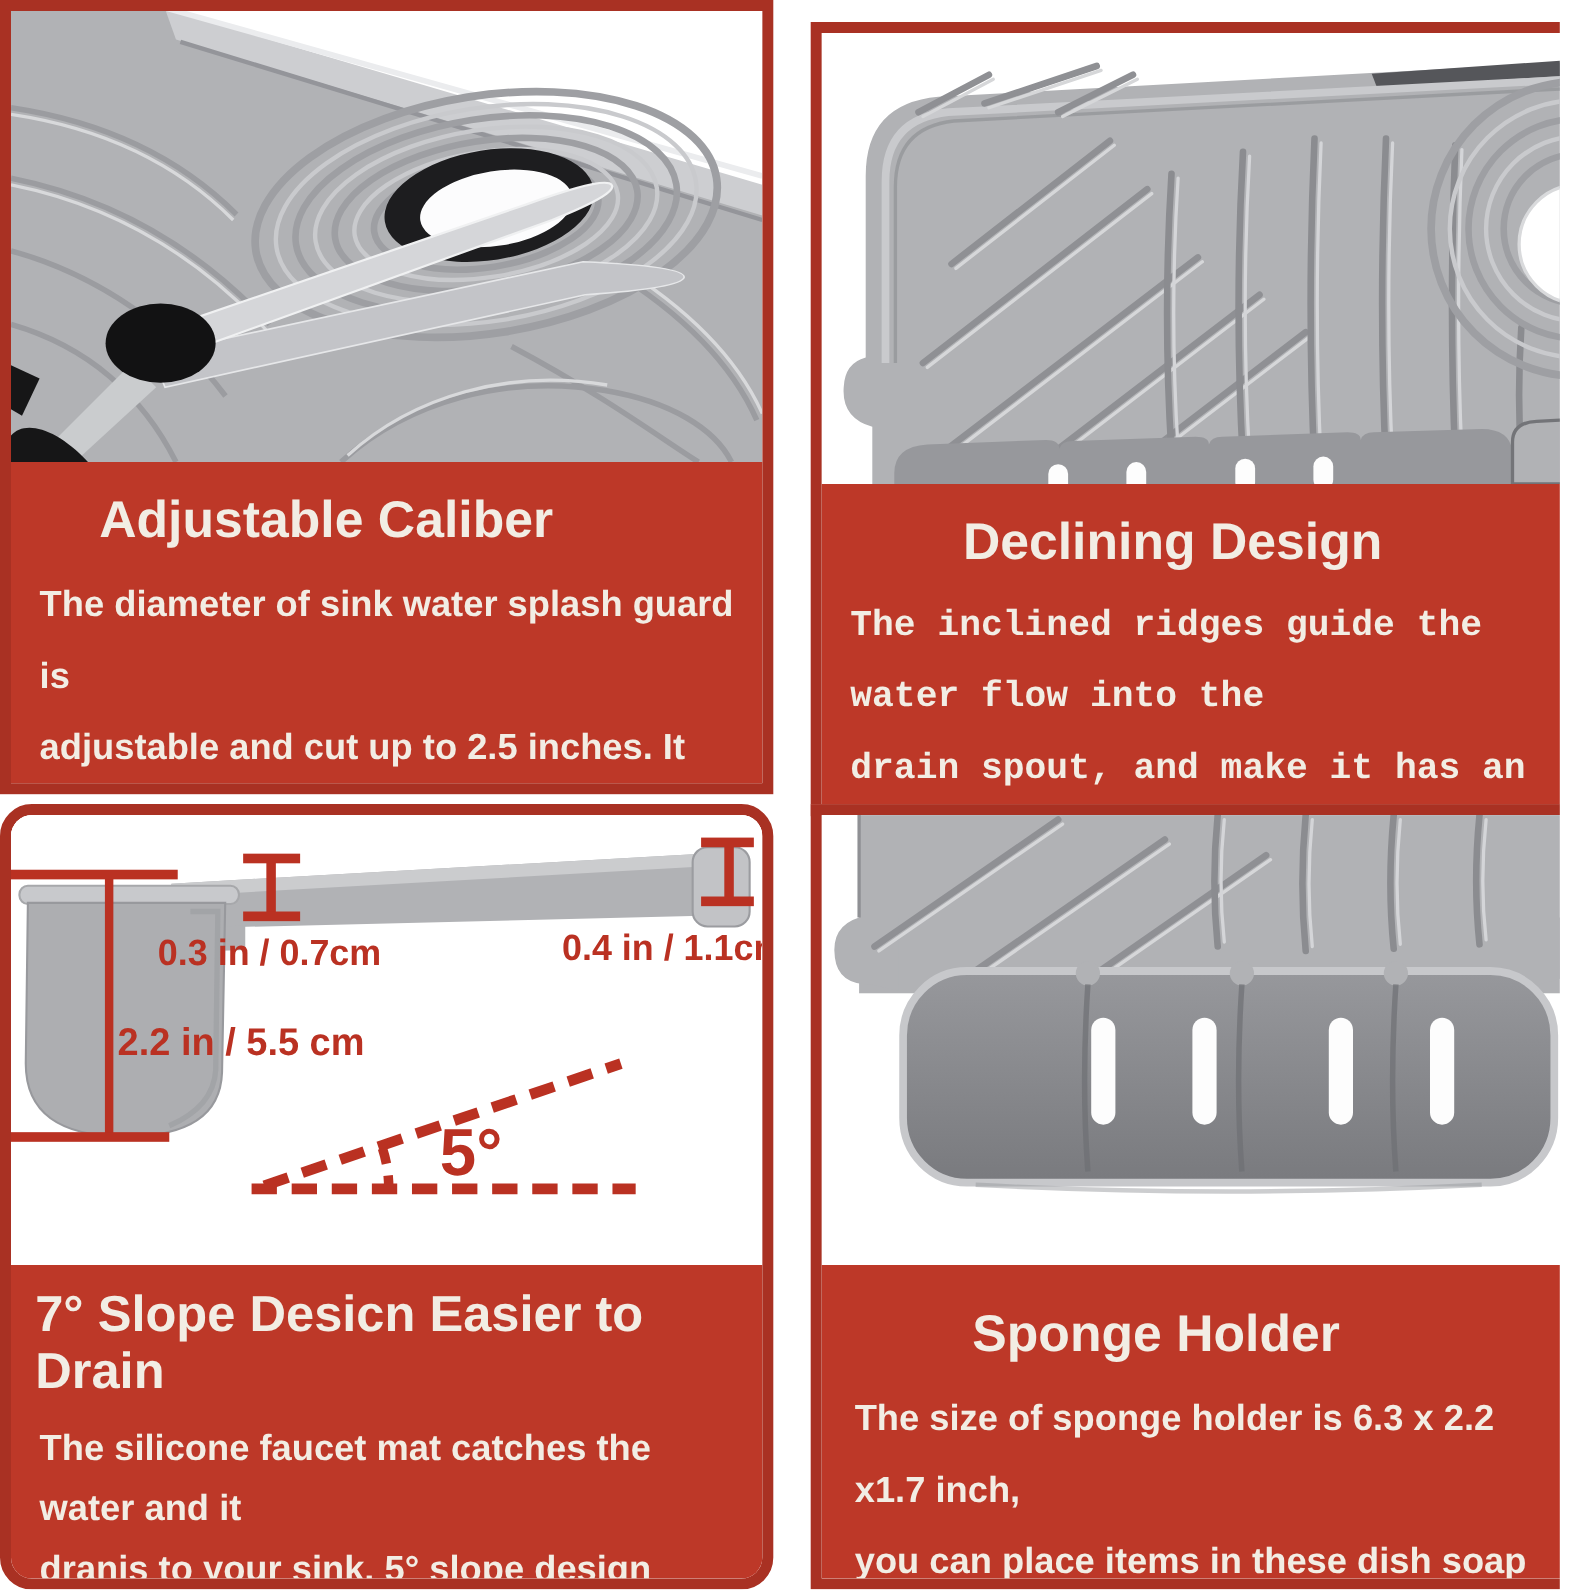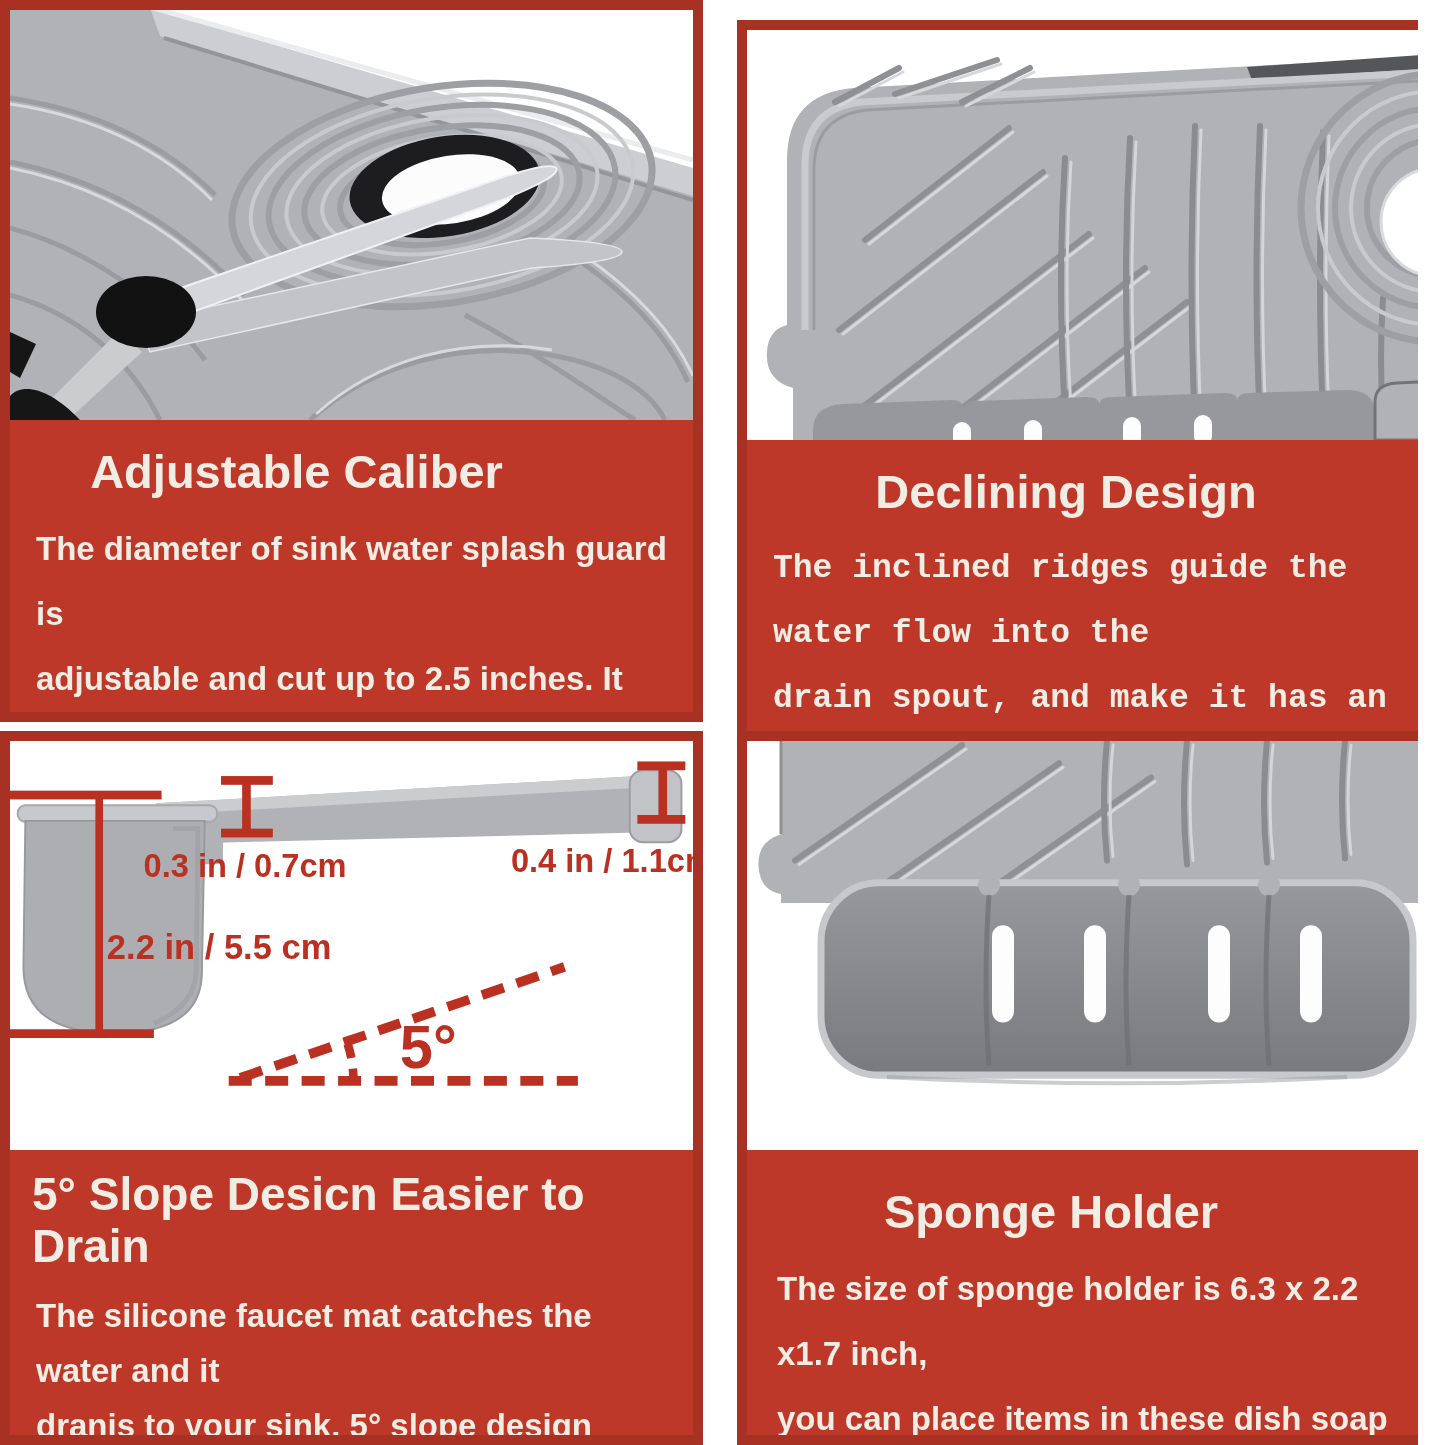--- a/index.html
+++ b/index.html
@@ -8,21 +8,21 @@
     --mat-mid:#9b9ca0; --mat-dark:#8f9094; --pocket-dark:#7b7c80;
     --pocket-mid:#97989c; --hole-black:#1d1d1f; --photo-bg:#ffffff;
   }
   html,body{margin:0;padding:0;background:#fff;}
   .canvas{position:relative;width:1418px;height:1445px;background:#fff;overflow:hidden;
           font-family:"Liberation Sans",sans-serif;}
   .quad{position:absolute;border:10px solid var(--frame-red);box-sizing:border-box;
         display:flex;flex-direction:column;overflow:hidden;background:#fff;}
   .q-tl{left:0;top:0;width:703px;height:722px;}
   .q-tr{left:737px;top:0;width:708px;height:722px;margin-top:20px;}
-  .q-bl{left:0;top:731px;width:703px;height:714px;}
+  .q-bl{left:0;top:731px;width:703px;height:714px;border-radius:29px;}
   .q-br{left:737px;top:731px;width:708px;height:714px;}
   .photo{flex:0 0 auto;background:var(--photo-bg);overflow:hidden;line-height:0;}
   .photo svg{display:block;}
   .panel{flex:1 1 auto;background:var(--panel-red);color:var(--text-light);overflow:hidden;}
   .panel h2{margin:0;padding:26px 20px 0 20px;font-size:47px;line-height:52px;font-weight:700;text-align:center;}
   .panel p{margin:18px 0 0 0;padding:0 20px 0 26px;font-size:33px;line-height:65px;font-weight:700;
            white-space:pre-line;text-align:left;}
   .q-tl .panel h2{padding-right:130px;}
   .q-tr .panel h2{padding-right:70px;}
   .q-tr .panel p{padding-left:26px;font-family:Liberation Mono, monospace;}
@@ -209,21 +209,21 @@
         </g>
         <g>
           <path class="red-dash" d="M228,349 L592,349"></path>
           <path class="red-dash" d="M240,346 L578,232"></path>
           <path class="red-arc" d="M352,311 A118,118 0 0 1 358,349"></path>
           <text class="bl-angle" x="436" y="336" text-anchor="middle">5°</text>
         </g>
       </svg>
     </div>
     <div class="panel">
-      <h2>5° Slope Desicn Easier to Drain</h2>
+      <h2>7° Slope Desicn Easier to Drain</h2>
       <p>The silicone faucet mat catches the water and it
 dranis to your sink. 5° slope design allows for
 faster and smoother water discharge and
 faster drying.</p>
     </div>
   </div>
 
   <div class="quad q-br">
     <div class="photo">
       <svg width="688" height="409" viewBox="0 0 688 404" preserveAspectRatio="none">

